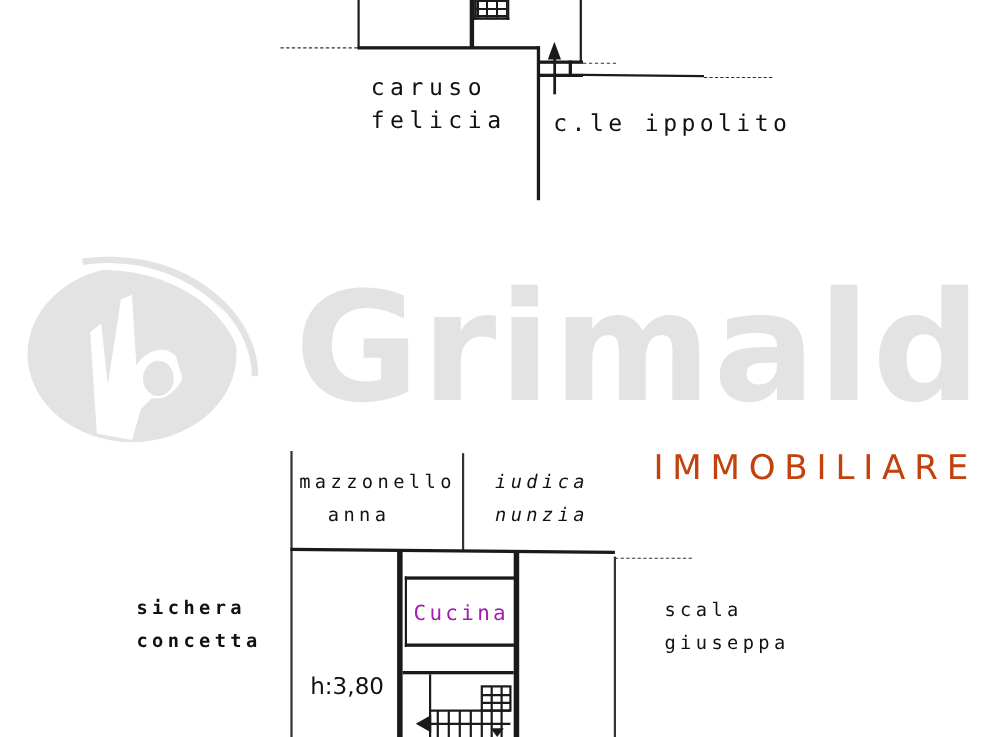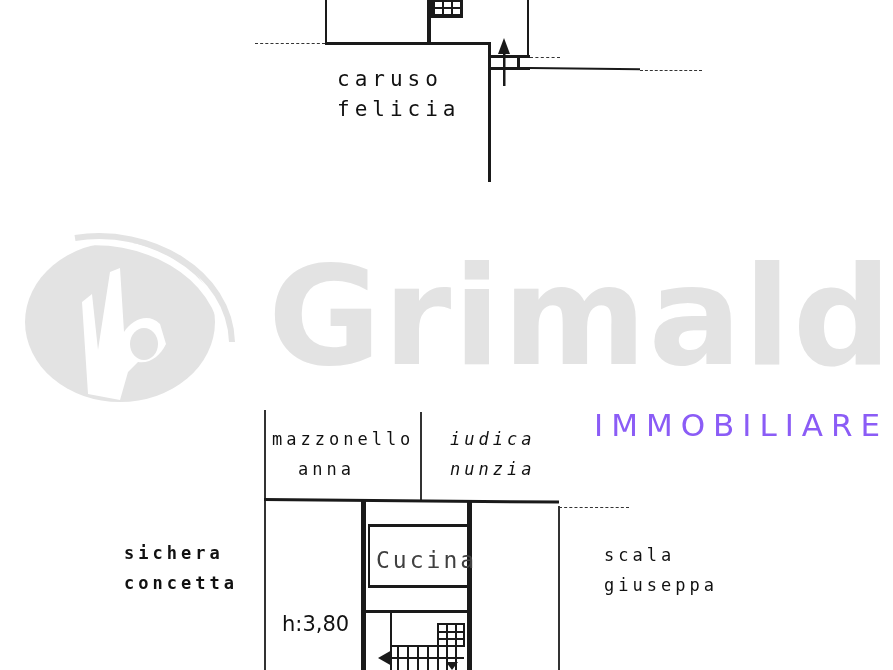--- a/index.html
+++ b/index.html
@@ -4,23 +4,23 @@
 <style>
   html, body { margin:0; padding:0; background:#ffffff; }
   body { width:893px; height:670px; position:relative; overflow:hidden; font-family:"DejaVu Sans", sans-serif; }
   .abs { position:absolute; }
   .line { position:absolute; background:#1a1a1a; }
   .thin { background:#333; }
   .dash { position:absolute; border-top:1.5px dashed #333; height:0; }
   .label { position:absolute; color:#111; font-family:"DejaVu Sans Mono", monospace; font-size:21px; letter-spacing:5px; line-height:30px; white-space:nowrap; }
   .label.small { font-size:17px; letter-spacing:4px; }
   .wm-text { position:absolute; color:#e3e3e3; font-family:"DejaVu Sans", sans-serif; font-weight:bold; font-size:138px; letter-spacing:2px; line-height:1; white-space:nowrap; }
-  .wm-sub { position:absolute; color:#8b5cf6; font-family:"DejaVu Sans", sans-serif; font-size:31px; letter-spacing:8px; white-space:nowrap; }
+  .wm-sub { position:absolute; color:#c2410c; font-family:"DejaVu Sans", sans-serif; font-size:31px; letter-spacing:8px; white-space:nowrap; }
   .dim { position:absolute; color:#111; font-family:"DejaVu Sans", sans-serif; font-size:21px; white-space:nowrap;margin-top:44px; }
-  .room { position:absolute; color:#404040; font-family:"DejaVu Sans Mono", monospace; font-size:23px; letter-spacing:3px; white-space:nowrap; }
+  .room { position:absolute; color:#a21caf; font-family:"DejaVu Sans Mono", monospace; font-size:19px; letter-spacing:3px; white-space:nowrap; }
 </style>
 </head>
 <body>
 
 <div class="abs" style="left:0;top:0;width:893px;height:670px;">
   <svg class="abs" style="left:20px;top:232px;" width="215" height="175" viewBox="0 0 215 175">
     <ellipse cx="100" cy="90" rx="95" ry="80" fill="#e3e3e3"></ellipse>
     <path d="M50 12 C120 0 200 40 205 110 C208 140 190 165 170 172" fill="none" stroke="#ffffff" stroke-width="7"></path>
     <path d="M55 6 C130 -6 210 40 212 110" fill="none" stroke="#e3e3e3" stroke-width="6"></path>
     <path d="M68 162 L62 70 L72 62 L78 118 L90 40 L100 36 L104 100 C112 88 128 80 140 92 L146 112 C140 124 130 132 118 130 L108 140 L100 168 Z" fill="#ffffff"></path>
@@ -49,20 +49,21 @@
 
   <svg class="abs" style="left:496px;top:38px;" width="16" height="48" viewBox="0 0 16 48">
     <polygon points="8,0 14,16 2,16" fill="#1a1a1a"></polygon>
     <rect x="7" y="14" width="2.5" height="34" fill="#1a1a1a"></rect>
   </svg>
 
   <div class="label" style="left:337px;top:64px;">
     <div>caruso</div>
     <div>felicia</div>
   </div>
+  <div class="label" style="left:503px;top:97px;letter-spacing:4px;">c.le ippolito</div>
 </div>
 
 <div class="abs" style="left:0;top:400px;width:893px;height:270px;">
 
   <div class="line thin" style="left:264px;top:10px;width:1.5px;height:260px;"></div>
   <div class="line thin" style="left:420px;top:12px;width:1.5px;height:88px;"></div>
 
   <div class="line" style="left:264px;top:98px;width:295px;height:3px;transform:rotate(0.5deg);transform-origin:left;"></div>
   <div class="dash" style="left:559px;top:107px;width:70px;"></div>
 

